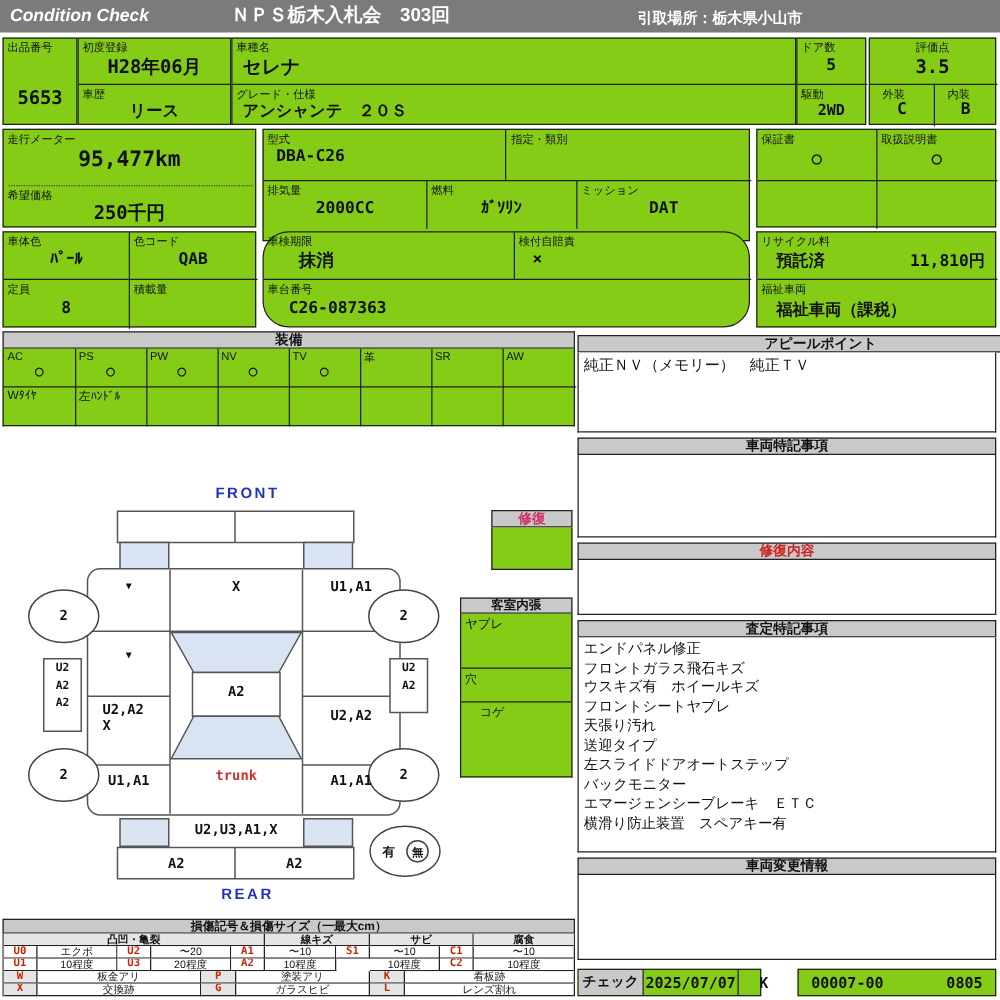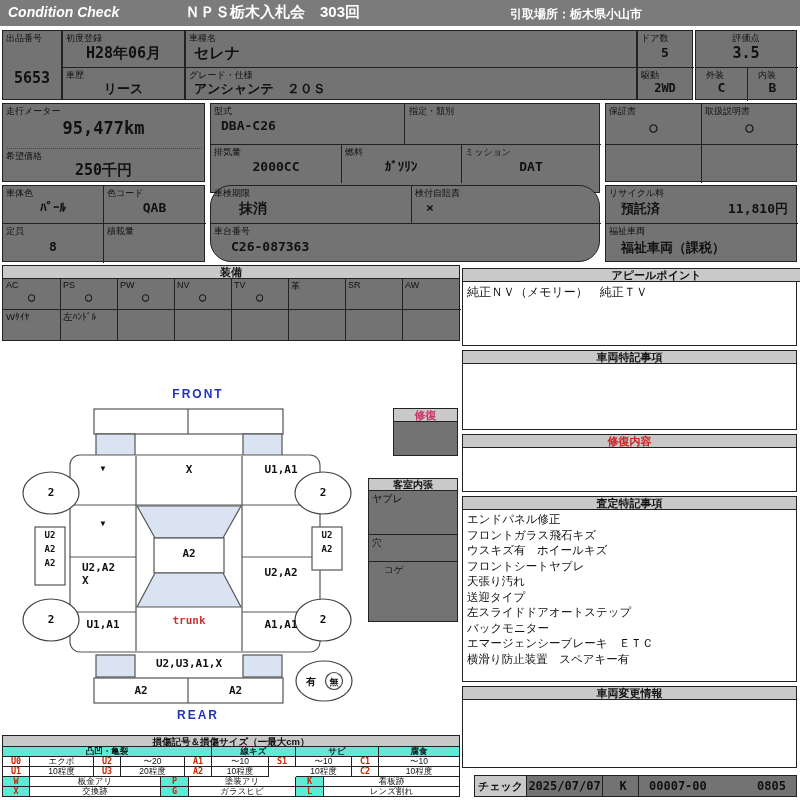--- a/index.html
+++ b/index.html
@@ -1,39 +1,39 @@
 <!DOCTYPE html>
 <html><head>
 <meta charset="utf-8">
 <style>
   html,body{margin:0;padding:0;background:#fff;}
   #page{position:relative;width:800px;height:800px;background:#ffffff;
         font-family:"Liberation Sans",sans-serif;color:#111;overflow:hidden;}
-  .box{position:absolute;border:1px solid #222;background:#737373;box-sizing:border-box;}
+  .box{position:absolute;border:1px solid #222;background:#84cc16;box-sizing:border-box;}
   .nob{position:absolute;box-sizing:border-box;}
   .lbl{position:absolute;top:1px;left:3px;font-size:9px;color:#111;white-space:nowrap;}
   .val{position:absolute;font-weight:bold;font-size:14px;font-family:"DejaVu Sans Mono","Liberation Sans",monospace;white-space:nowrap;}
   .ctr{left:0;right:0;text-align:center;}
   .vline{position:absolute;width:1px;background:#222;}
   .hline{position:absolute;height:1px;background:#222;}
   .shead{position:absolute;background:#c9c9c9;border:1px solid #222;text-align:center;
          font-size:11px;font-weight:bold;box-sizing:border-box;line-height:13px;}
   .sbody{position:absolute;border:1px solid #222;border-top:none;background:#fff;box-sizing:border-box;
          font-size:12px;padding:2px 4px;}
   .hdr{position:absolute;left:0;top:0;width:800px;height:26px;background:#7b7b7b;color:#fff;}
   .dmark{position:absolute;font-family:"DejaVu Sans Mono",monospace;font-weight:bold;font-size:11px;
          text-align:center;white-space:nowrap;}
   .blue{color:#2233bb;}
   .red{color:#cc2222;}
   .lrow{position:absolute;left:2px;width:458px;display:flex;border-left:1px solid #222;border-right:1px solid #222;box-sizing:border-box;background:#fff;}
   .lc{border-right:1px solid #222;border-bottom:1px solid #222;box-sizing:border-box;
       font-size:8.5px;line-height:9.5px;text-align:center;overflow:hidden;white-space:nowrap;}
   .lc:last-child{border-right:none;}
   .lcode{color:#cc2200;font-weight:bold;font-family:"DejaVu Sans Mono",monospace;background:#fff;}
-  .lgray{background:#5eead4;font-weight:bold;}
+  .lgray{background:#e5e5e5;font-weight:bold;}
   .eqlbl{font-size:9px;position:absolute;top:1px;left:3px;}
 </style>
 </head>
 <body>
 
 <div id="page">
 
   <div class="hdr">
     <div class="nob" style="left:8px;top:4px;font-style:italic;font-weight:bold;font-size:14px;">Condition  Check</div>
     <div class="nob" style="left:185px;top:3px;font-weight:bold;font-size:15px;">ＮＰＳ栃木入札会　303回</div>
@@ -185,21 +185,21 @@
     <div>送迎タイプ</div>
     <div>左スライドドアオートステップ</div>
     <div>バックモニター</div>
     <div>エマージェンシーブレーキ　ＥＴＣ</div>
     <div>横滑り防止装置　スペアキー有</div>
   </div>
 
   <div class="shead" style="left:462px;top:686px;width:335px;height:14px;">車両変更情報</div>
   <div class="sbody" style="left:462px;top:700px;width:335px;height:68px;"></div>
 
-  <div class="box" style="left:462px;top:775px;width:170px;height:22px;margin-left:12px;">
+  <div class="box" style="left:462px;top:775px;width:147px;height:22px;">
     <div class="nob" style="left:0;top:0;width:52px;height:20px;background:#c9c9c9;border-right:1px solid #222;
          font-size:11px;font-weight:bold;text-align:center;line-height:20px;">チェック</div>
     <div class="nob" style="left:52px;top:0;width:76px;height:20px;border-right:1px solid #222;font-size:12px;font-weight:bold;
          font-family:'DejaVu Sans Mono',monospace;text-align:center;line-height:20px;">2025/07/07</div>
     <div class="nob" style="left:128px;top:0;width:40px;height:20px;font-size:12px;font-weight:bold;
          font-family:'DejaVu Sans Mono',monospace;text-align:center;line-height:20px;">K</div>
   </div>
   <div class="box" style="left:638px;top:775px;width:159px;height:22px;">
     <span class="val" style="left:10px;top:3px;font-size:12px;">00007-00</span>
     <span class="val" style="right:10px;top:3px;font-size:12px;">0805</span>

